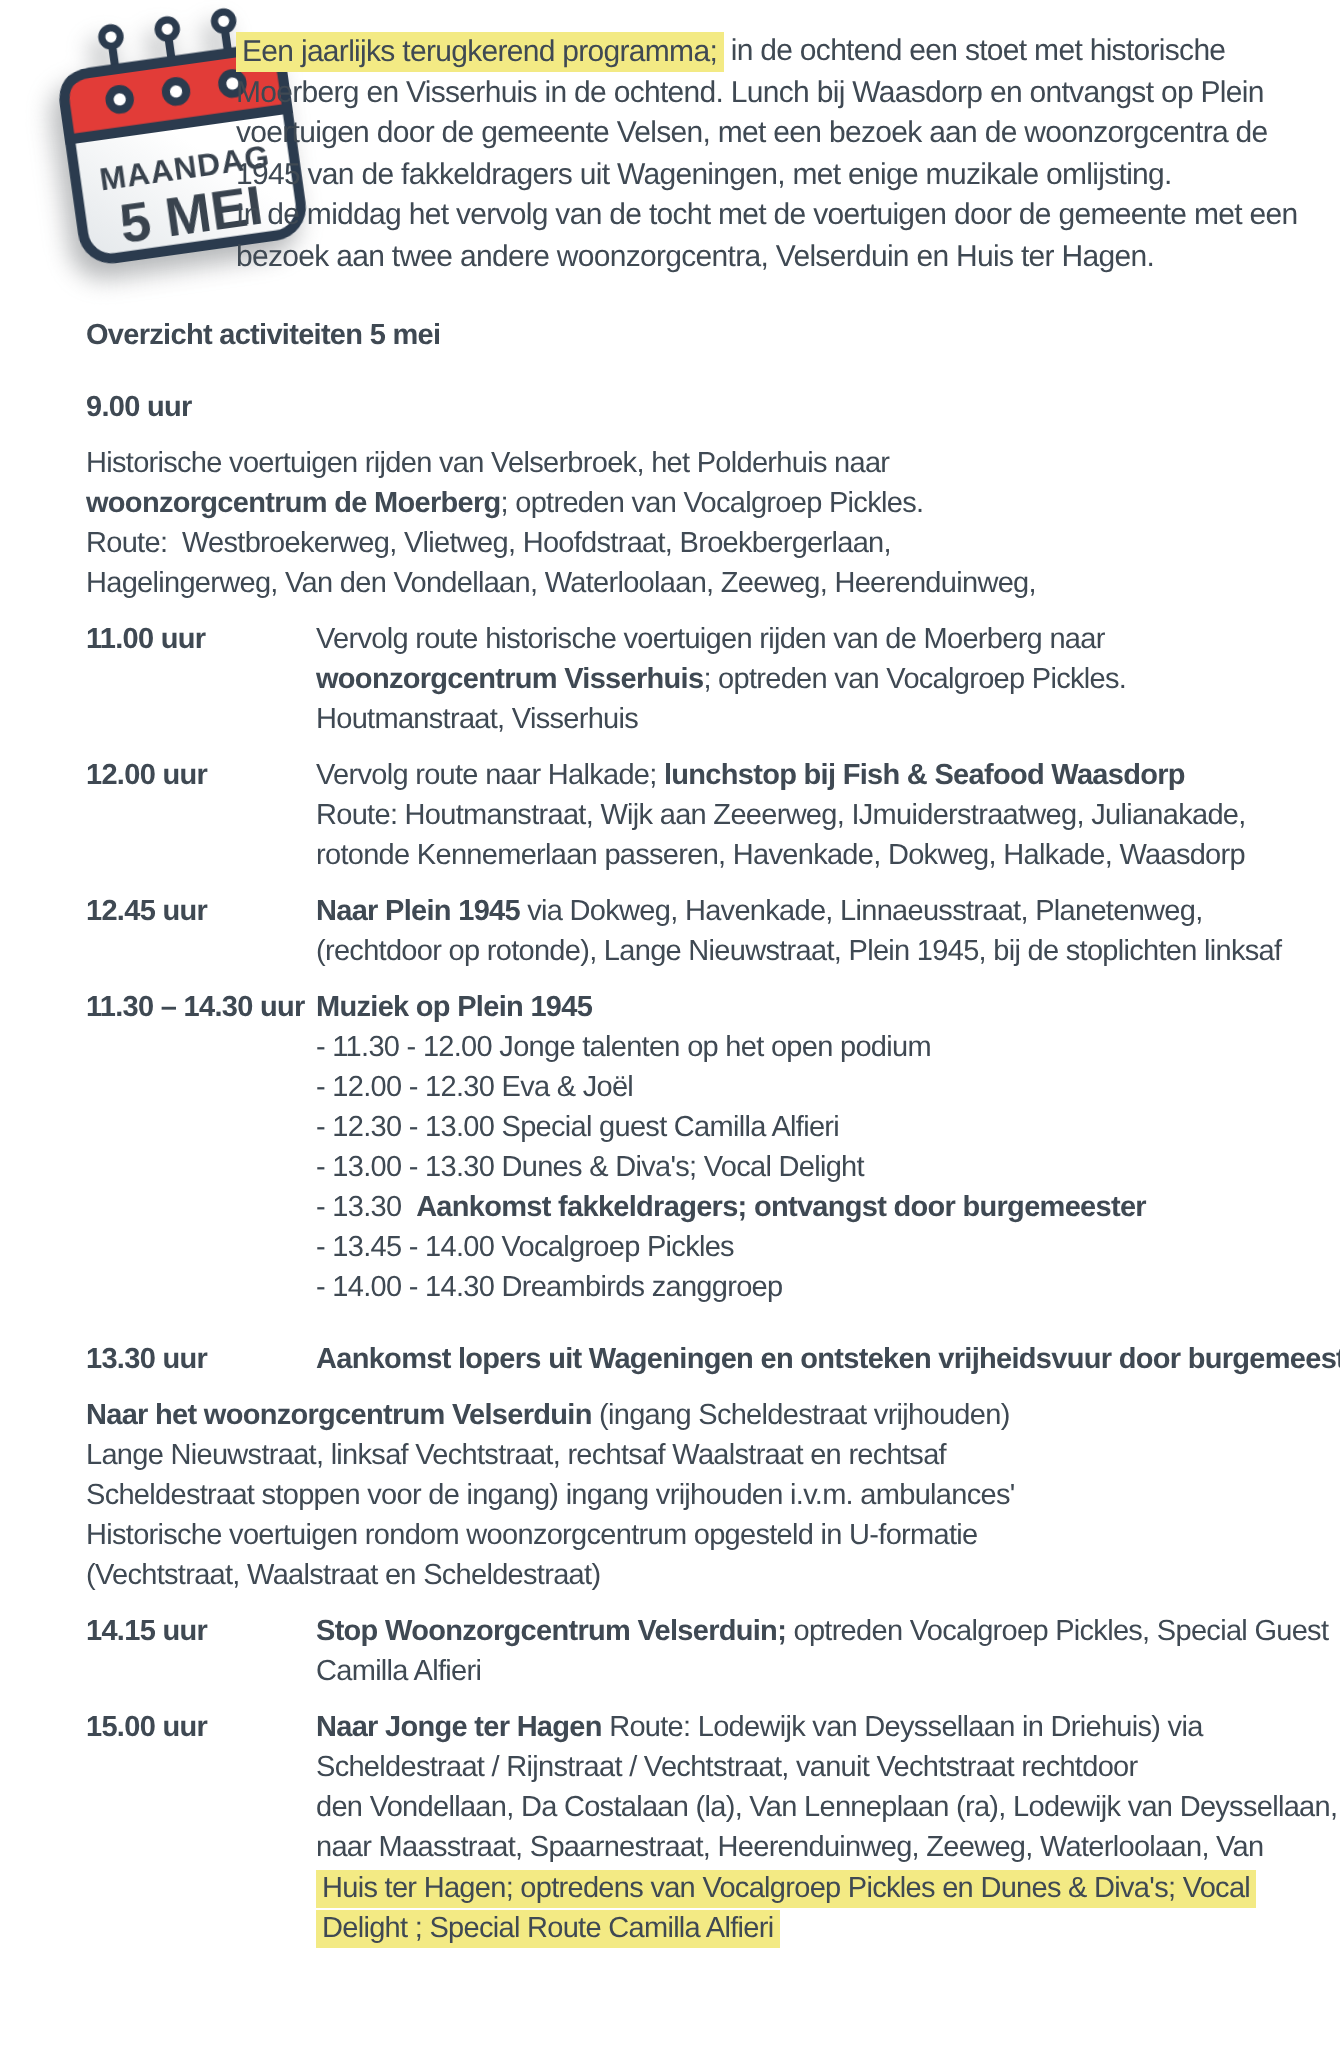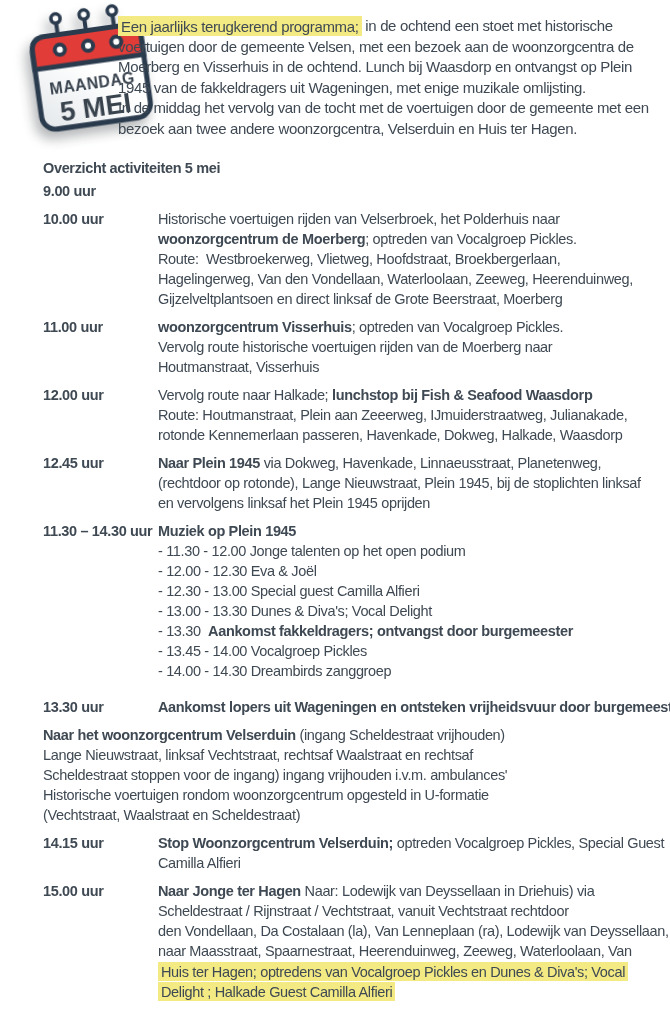--- a/index.html
+++ b/index.html
@@ -24,21 +24,21 @@
   }
   .tline{white-space:pre;}
   .hl{background:#f3ea84;padding:1.5px 3px;}
   .b{font-weight:bold;}
 
   
   .schedule{
     position:absolute;left:43px;top:158px;right:10px;
     font-size:14.5px;line-height:20px;letter-spacing:-0.35px;
   }
-  .heading{font-weight:bold;margin-bottom:3px;}
+  .heading{font-weight:bold;margin-bottom:16px;}
   .row{display:flex;margin-bottom:8px;}
   .row.tight{margin-bottom:16px;}
   .time{flex:0 0 115px;width:115px;font-weight:bold;}
   .desc{flex:1 1 auto;}
 </style>
 </head>
 <body>
 
 <div class="page">
 
@@ -70,65 +70,62 @@
         <circle cx="90" cy="41" r="5"></circle>
       </g>
 
       <text x="61" y="84" text-anchor="middle" font-size="15.5" font-weight="600" letter-spacing="0.5" fill="#39434e" font-family="Liberation Sans, sans-serif">MAANDAG</text>
       <text x="61" y="111" text-anchor="middle" font-size="27" font-weight="700" fill="#39434e" font-family="Liberation Sans, sans-serif">5 MEI</text>
     </svg>
   </div>
 
   <div class="intro" id="intro">
       <div class="tline"><span class="hl">Een jaarlijks terugkerend programma;</span><span> in de ochtend een stoet met historische</span></div>
+      <div class="tline"><span>Moerberg en Visserhuis in de ochtend. Lunch bij Waasdorp en ontvangst op Plein</span></div>
       <div class="tline"><span>voertuigen door de gemeente Velsen, met een bezoek aan de woonzorgcentra de</span></div>
-      <div class="tline"><span>Moerberg en Visserhuis in de ochtend. Lunch bij Waasdorp en ontvangst op Plein</span></div>
       <div class="tline"><span>1945 van de fakkeldragers uit Wageningen, met enige muzikale omlijsting.</span></div>
       <div class="tline"><span>In de middag het vervolg van de tocht met de voertuigen door de gemeente met een</span></div>
       <div class="tline"><span>bezoek aan twee andere woonzorgcentra, Velserduin en Huis ter Hagen.</span></div>
     </div>
 
   <div class="schedule">
     <div class="heading">Overzicht activiteiten 5 mei</div>
     <div id="schedule-rows">
         <div class="row">
           <div class="time">9.00 uur</div>
         </div>
         <div class="row">
-          <div class="time">10.00 uur</div>
           <div class="desc">
             <div class="tline"><span>Historische voertuigen rijden van Velserbroek, het Polderhuis naar</span></div>
             <div class="tline"><span class="b">woonzorgcentrum de Moerberg</span><span>; optreden van Vocalgroep Pickles.</span></div>
             <div class="tline"><span>Route:  Westbroekerweg, Vlietweg, Hoofdstraat, Broekbergerlaan,</span></div>
             <div class="tline"><span>Hagelingerweg, Van den Vondellaan, Waterloolaan, Zeeweg, Heerenduinweg,</span></div>
-            <div class="tline"><span>Gijzelveltplantsoen en direct linksaf de Grote Beerstraat, Moerberg</span></div>
           </div>
         </div>
         <div class="row">
           <div class="time">11.00 uur</div>
           <div class="desc">
+            <div class="tline"><span>Vervolg route historische voertuigen rijden van de Moerberg naar</span></div>
             <div class="tline"><span class="b">woonzorgcentrum Visserhuis</span><span>; optreden van Vocalgroep Pickles.</span></div>
-            <div class="tline"><span>Vervolg route historische voertuigen rijden van de Moerberg naar</span></div>
             <div class="tline"><span>Houtmanstraat, Visserhuis</span></div>
           </div>
         </div>
         <div class="row">
           <div class="time">12.00 uur</div>
           <div class="desc">
             <div class="tline"><span>Vervolg route naar Halkade; </span><span class="b">lunchstop bij Fish &amp; Seafood Waasdorp</span></div>
-            <div class="tline"><span>Route: Houtmanstraat, Plein aan Zeeerweg, IJmuiderstraatweg, Julianakade,</span></div>
+            <div class="tline"><span>Route: Houtmanstraat, Wijk aan Zeeerweg, IJmuiderstraatweg, Julianakade,</span></div>
             <div class="tline"><span>rotonde Kennemerlaan passeren, Havenkade, Dokweg, Halkade, Waasdorp</span></div>
           </div>
         </div>
         <div class="row">
           <div class="time">12.45 uur</div>
           <div class="desc">
             <div class="tline"><span class="b">Naar Plein 1945</span><span> via Dokweg, Havenkade, Linnaeusstraat, Planetenweg,</span></div>
             <div class="tline"><span>(rechtdoor op rotonde), Lange Nieuwstraat, Plein 1945, bij de stoplichten linksaf</span></div>
-            <div class="tline"><span>en vervolgens linksaf het Plein 1945 oprijden</span></div>
           </div>
         </div>
         <div class="row tight">
           <div class="time">11.30 – 14.30 uur</div>
           <div class="desc">
             <div class="tline"><span class="b">Muziek op Plein 1945</span></div>
             <div class="tline"><span>- 11.30 - 12.00 Jonge talenten op het open podium</span></div>
             <div class="tline"><span>- 12.00 - 12.30 Eva &amp; Joël</span></div>
             <div class="tline"><span>- 12.30 - 13.00 Special guest Camilla Alfieri</span></div>
             <div class="tline"><span>- 13.00 - 13.30 Dunes &amp; Diva's; Vocal Delight</span></div>
@@ -155,24 +152,24 @@
         <div class="row">
           <div class="time">14.15 uur</div>
           <div class="desc">
             <div class="tline"><span class="b">Stop Woonzorgcentrum Velserduin;</span><span> optreden Vocalgroep Pickles, Special Guest</span></div>
             <div class="tline"><span>Camilla Alfieri</span></div>
           </div>
         </div>
         <div class="row">
           <div class="time">15.00 uur</div>
           <div class="desc">
-            <div class="tline"><span class="b">Naar Jonge ter Hagen</span><span> Naar: Lodewijk van Deyssellaan in Driehuis) via</span></div>
+            <div class="tline"><span class="b">Naar Jonge ter Hagen</span><span> Route: Lodewijk van Deyssellaan in Driehuis) via</span></div>
             <div class="tline"><span>Scheldestraat / Rijnstraat / Vechtstraat, vanuit Vechtstraat rechtdoor</span></div>
             <div class="tline"><span>den Vondellaan, Da Costalaan (la), Van Lenneplaan (ra), Lodewijk van Deyssellaan,</span></div>
             <div class="tline"><span>naar Maasstraat, Spaarnestraat, Heerenduinweg, Zeeweg, Waterloolaan, Van</span></div>
             <div class="tline"><span class="hl">Huis ter Hagen; optredens van Vocalgroep Pickles en Dunes &amp; Diva's; Vocal</span></div>
-            <div class="tline"><span class="hl">Delight ; Halkade Guest Camilla Alfieri</span></div>
+            <div class="tline"><span class="hl">Delight ; Special Route Camilla Alfieri</span></div>
           </div>
         </div>
       </div>
   </div>
 
 </div>
 
 </body></html>

